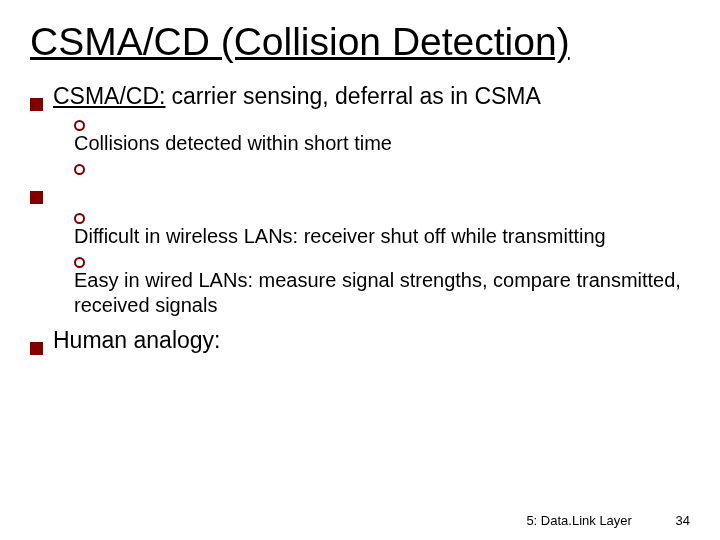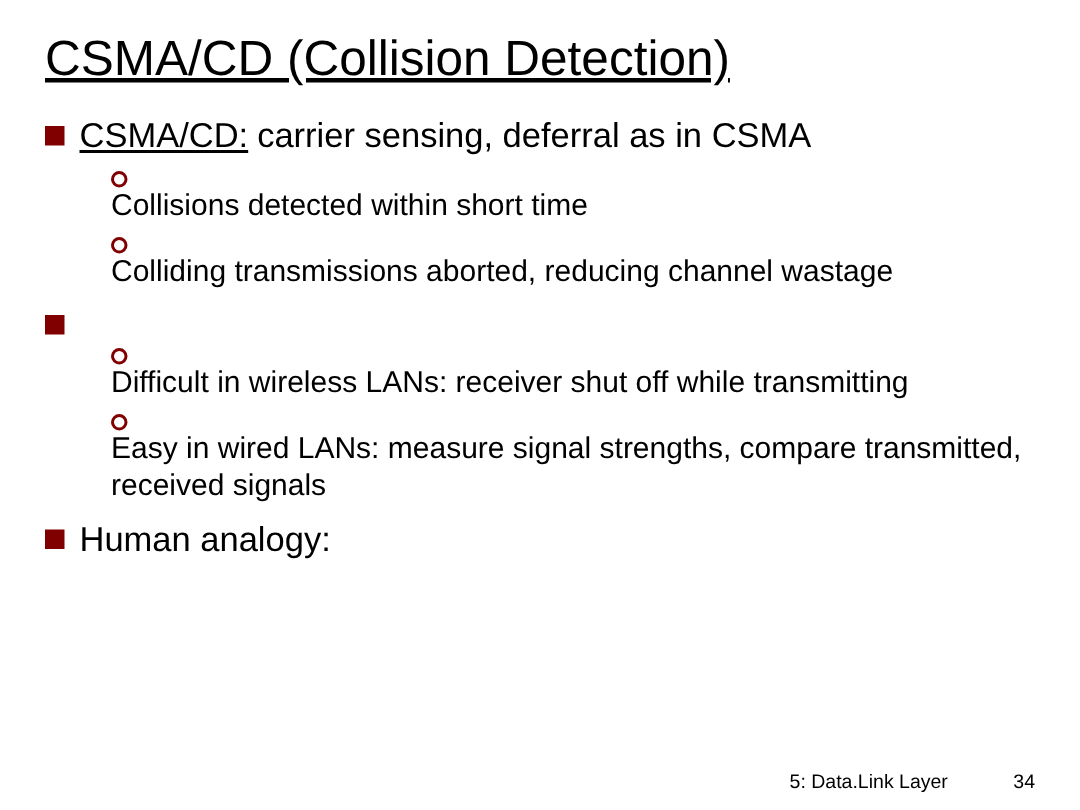--- a/index.html
+++ b/index.html
@@ -13,31 +13,31 @@
     overflow: hidden;
   }
   .slide {
     box-sizing: border-box;
     width: 720px;
     height: 540px;
     padding: 20px 30px 10px 30px;
     position: relative;
   }
   .title {
-    font-size: 33px;
+    font-size: 39px;
     font-weight: normal;
     text-decoration: underline;
     margin: 0 0 18px 0;
     letter-spacing: 0px;
   }
   .section {
     font-size: 23px;
     margin: 6px 0 2px 0;
     display: flex;
-    align-items: flex-start;
+    align-items: flex-end;
     line-height: 1.25;
   }
   .section .square {
     width: 13px;
     height: 13px;
     background: #800000;
     flex: 0 0 auto;
     margin-top: 8px;
     margin-right: 10px;
   }
@@ -97,21 +97,20 @@
       <span class="lead">CSMA/CD:</span><span>carrier sensing, deferral as in CSMA</span>
     </div>
   </div>
   <div class="sub-list">
     <div class="sub-item">
       <div class="circle"></div>
       <div>Collisions detected within short time</div>
     </div>
     <div class="sub-item">
       <div class="circle"></div>
-      <div>Colliding transmissions aborted, reducing channel wastage</div>
     </div>
   </div>
 
   <div class="section">
     <div class="square"></div>
   </div>
   <div class="sub-list">
     <div class="sub-item">
       <div class="circle"></div>
       <div>Difficult in wireless LANs: receiver shut off while transmitting</div>

